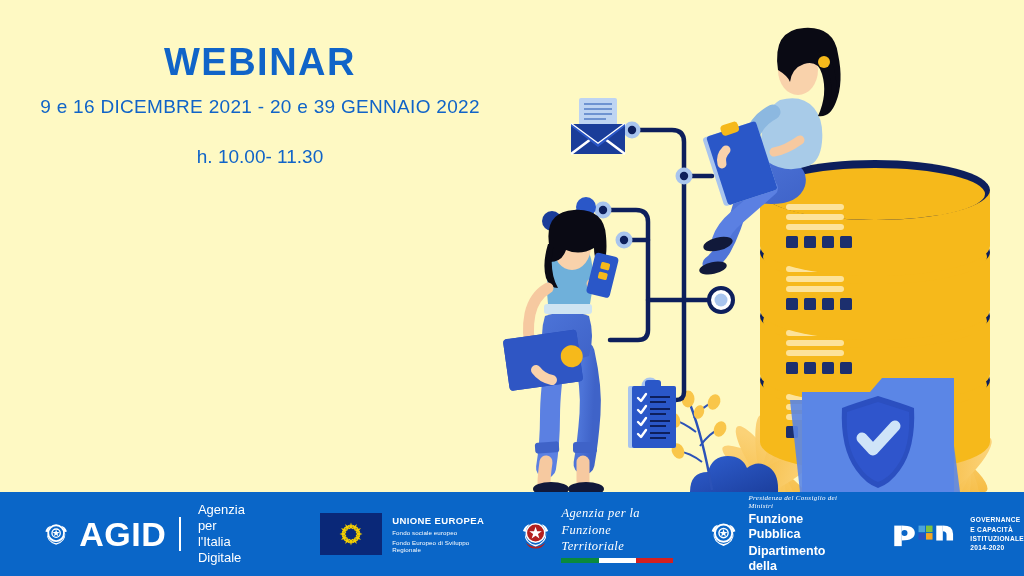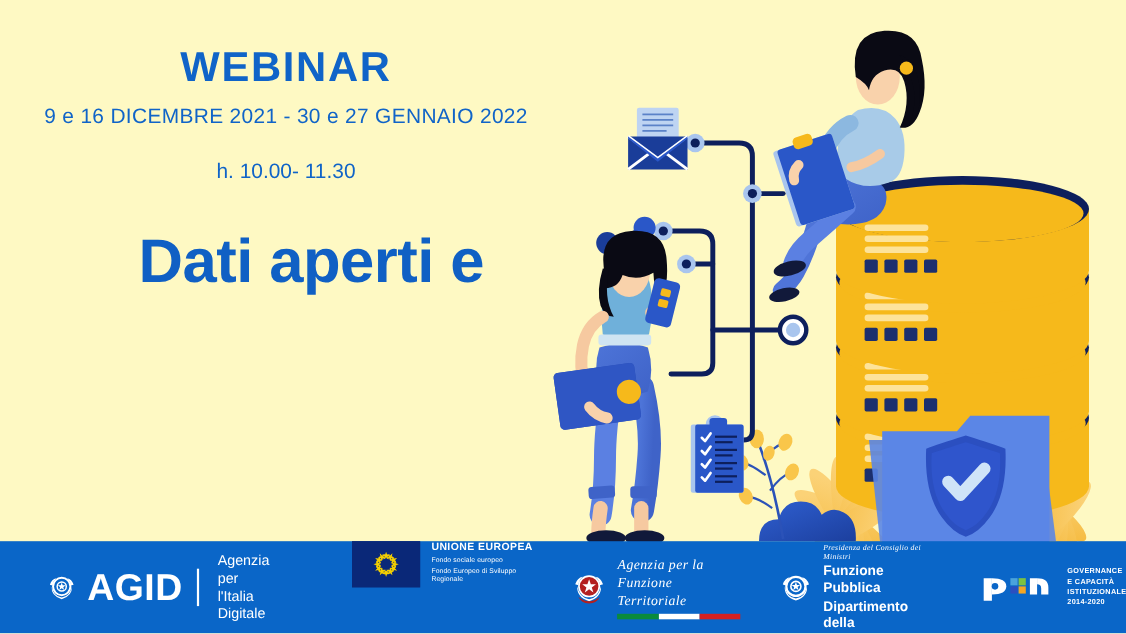--- a/index.html
+++ b/index.html
@@ -58,21 +58,21 @@
   
   .agid-logo { margin-left:42px; display:flex; align-items:center; gap:9px; }
   .agid-word {
     color:#ffffff; font-size:34px; font-weight:bold; letter-spacing:0.5px;
     line-height:1;
   }
   .agid-divider { width:2px; height:34px; background:#ffffff; margin:0 8px 0 4px; }
   .agid-sub { color:#ffffff; font-size:13px; line-height:1.25; font-weight:normal; }
 
   
-  .eu-logo { margin-left:56px; display:flex; align-items:flex-start; gap:10px; }
+  .eu-logo { margin-left:56px; display:flex; align-items:center; gap:10px; }
   .eu-flag {
     width:62px; height:42px; background:#0a2878; position:relative;
     flex:none;
   }
   .eu-text-main { color:#ffffff; font-size:9.5px; font-weight:bold; letter-spacing:0.4px; }
   .eu-text-sub { color:#ffffff; font-size:6.2px; margin-top:3px; letter-spacing:0.1px; }
 
   
   .coes-logo { margin-left:34px; display:flex; align-items:center; gap:9px; }
   .coes-script {
@@ -384,26 +384,25 @@
       <path d="M802 392 h68 l12 -14 h72 v118 h-152 z" fill="#5b86e6"></path>
 
       <path d="M878 396 q26 8 36 12 q2 40 -14 62 q-10 14 -22 18 q-12 -4 -22 -18 q-16 -22 -14 -62 q10 -4 36 -12 z" fill="#2b4fc0"></path>
       <path d="M878 402 q22 7 31 10 q2 35 -12 54 q-8 12 -19 16 q-11 -4 -19 -16 q-14 -19 -12 -54 q9 -3 31 -10 z" fill="#2f55cc"></path>
       <path d="M862 438 l11 12 l22 -24" stroke="#cfe4f8" stroke-width="11" fill="none" stroke-linecap="round" stroke-linejoin="round"></path>
     </g>
   </svg>
 
   <div class="header-block">
     <div class="webinar-title">WEBINAR</div>
-    <div class="webinar-dates">9 e 16 DICEMBRE 2021 - 30 e 27 GENNAIO 2022</div>
+    <div class="webinar-dates">9 e 16 DICEMBRE 2021 - 20 e 39 GENNAIO 2022</div>
     <div class="webinar-hours">h. 10.00- 11.30</div>
   </div>
 
   <div class="main-title">
-    <span>Dati aperti e</span>
   </div>
 
   <div id="footer">
 
     <div class="footer-logo agid-logo">
       <svg width="34" height="34" viewBox="0 0 34 34">
         <circle cx="17" cy="16" r="9.5" fill="none" stroke="#ffffff" stroke-width="2.2"></circle>
         <circle cx="17" cy="16" r="5" fill="#0a66c8" stroke="#ffffff" stroke-width="1.6"></circle>
         <path d="M17 11.6 l1.1 3.1 h3.2 l-2.6 2 l1 3.1 l-2.7-1.9 l-2.7 1.9 l1-3.1 l-2.6-2 h3.2 z" fill="#ffffff"></path>
         <path d="M6 16 q-1 10 11 14 q12-4 11-14 q-2 11 -11 12 q-9-1 -11-12 z" fill="#ffffff"></path>

